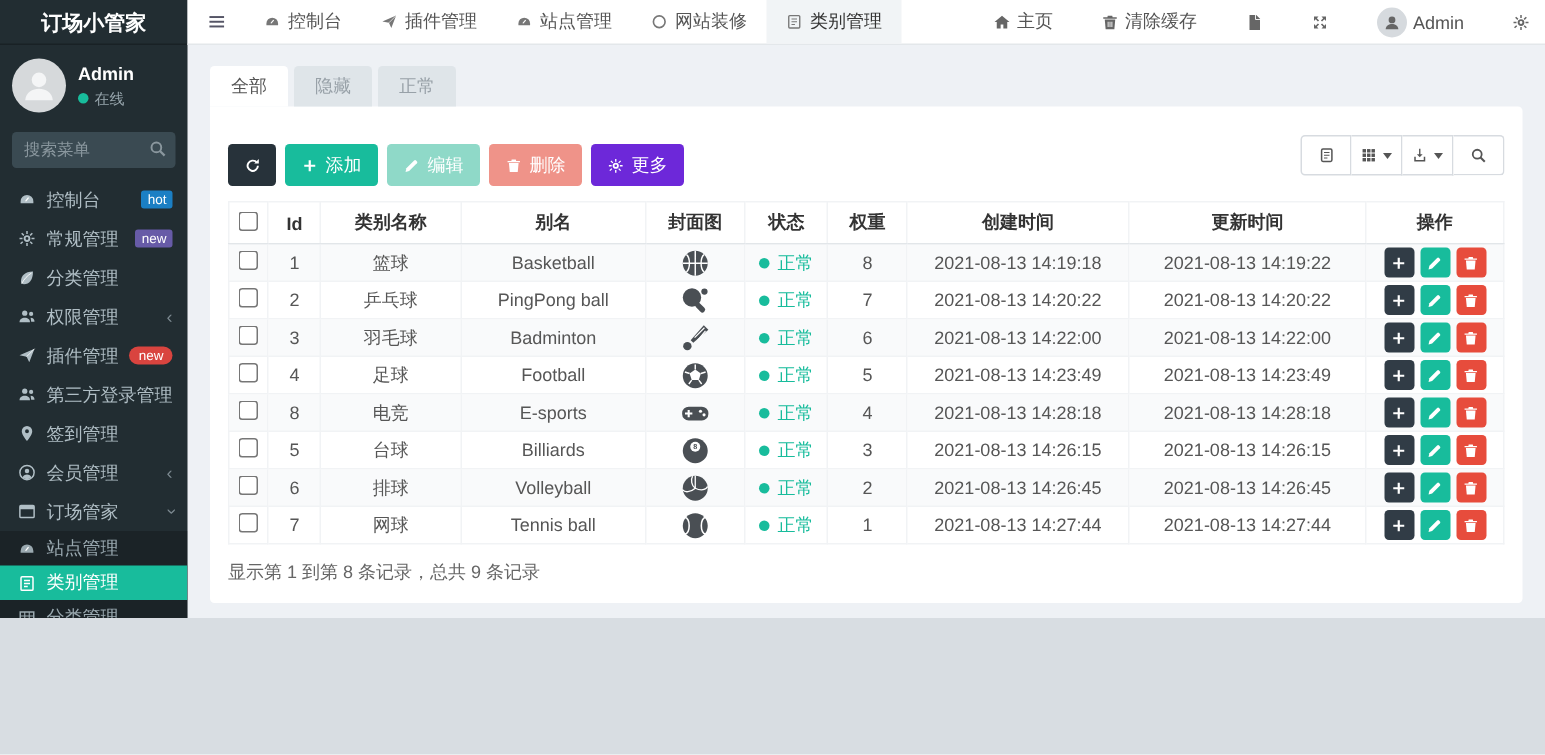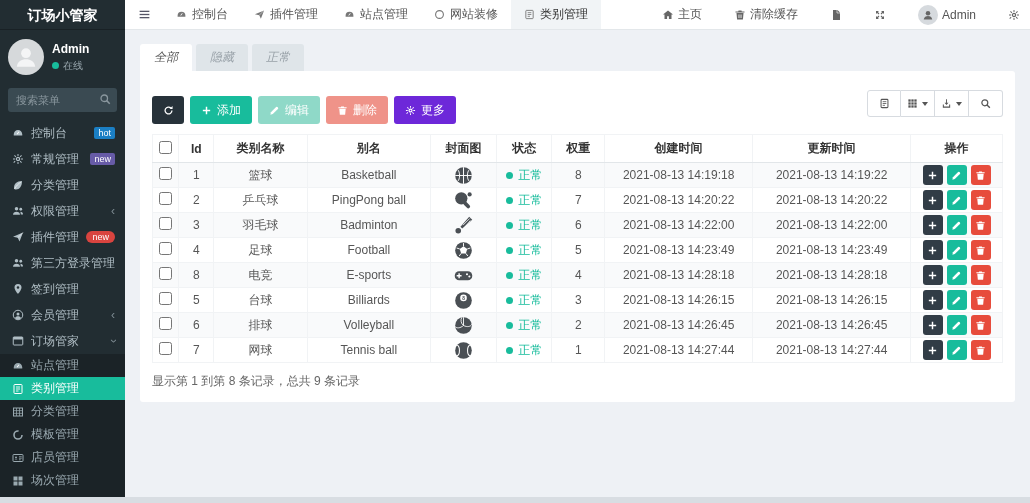--- a/index.html
+++ b/index.html
@@ -1,18 +1,18 @@
 <!DOCTYPE html>
 <html><head>
 <meta charset="utf-8">
 <style>
   * { margin:0; padding:0; box-sizing:border-box; }
   html,body { background:#d8dde2; }
   body { font-family:"Liberation Sans","DejaVu Sans",sans-serif; font-size:12px; color:#333; }
-  .app { width:1030px; height:497px; display:flex; overflow:hidden; background:#eef1f5; position:relative; }
+  .app { width:1030px; height:412px; display:flex; overflow:hidden; background:#eef1f5; position:relative; }
 
   
   .sidebar { width:125px; min-width:125px; background:#222d32; color:#b0bec5; display:flex; flex-direction:column; overflow:hidden; }
   .brand { height:30px; line-height:30px; text-align:center; color:#fff; font-size:14px; font-weight:bold; background:#222d32; border-bottom:1px solid rgba(0,0,0,.25); white-space:nowrap; }
   .user-panel { display:flex; align-items:center; padding:9px 8px 7px; }
   .u-avatar { width:36px; height:36px; border-radius:50%; background:#d6d9db; color:#f4f5f6; display:flex; align-items:center; justify-content:center; font-size:26px; overflow:hidden; }
   .u-avatar svg { width:1em; height:1em; }
   .u-meta { margin-left:8px; }
   .u-name { color:#fff; font-weight:bold; font-size:12px; }
   .u-status { font-size:10px; color:#98a6ad; margin-top:3px; display:flex; align-items:center; }
@@ -43,21 +43,21 @@
   .top-tab .icon { margin-right:5px; font-size:11px; color:#777; display:inline-flex; }
   .top-tab.active { background:#f1f4f6; color:#333; }
   .top-right { margin-left:auto; display:flex; align-items:center; padding-right:10px;gap:16px; }
   .tr-item { display:flex; align-items:center; color:#555; margin-left:16px; cursor:pointer; }
   .tr-item .icon { font-size:12px; color:#666; display:inline-flex; }
   .tr-item .lbl { margin-left:4px; }
   .tr-avatar { width:20px; height:20px; border-radius:50%; background:#d6dade; color:#fff; display:flex; align-items:center; justify-content:center; font-size:14px; overflow:hidden; }
 
   
   .content { flex:1; padding:14px 15px 0; overflow:hidden; }
-  .ftabs { display:flex;font-style:italic; }
+  .ftabs { display:flex; }
   .ftab { padding:5px 14px; font-size:12px; background:#dfe5e9; color:#98a1a8; margin-right:4px; border-radius:3px 3px 0 0; cursor:pointer; }
   .ftab.active { background:#fff; color:#555; }
   .panel { background:#fff; padding:12px; border-radius:0 3px 3px 3px; }
 
   .toolbar { display:flex; justify-content:space-between; align-items:center; margin-bottom:10px; }
   .tb-left { display:flex;margin-top:13px; }
   .btn { border:0; border-radius:3px; color:#fff; font-size:12px; font-family:inherit; height:28px; padding:0 11px; margin-right:6px; cursor:pointer; display:inline-flex; align-items:center; }
   .btn .icon { font-size:11px; display:inline-flex; margin-right:5px; }
   .btn.icon-only .icon { margin-right:0; }
   .btn-dark { background:#27323a; width:32px; justify-content:center; }

